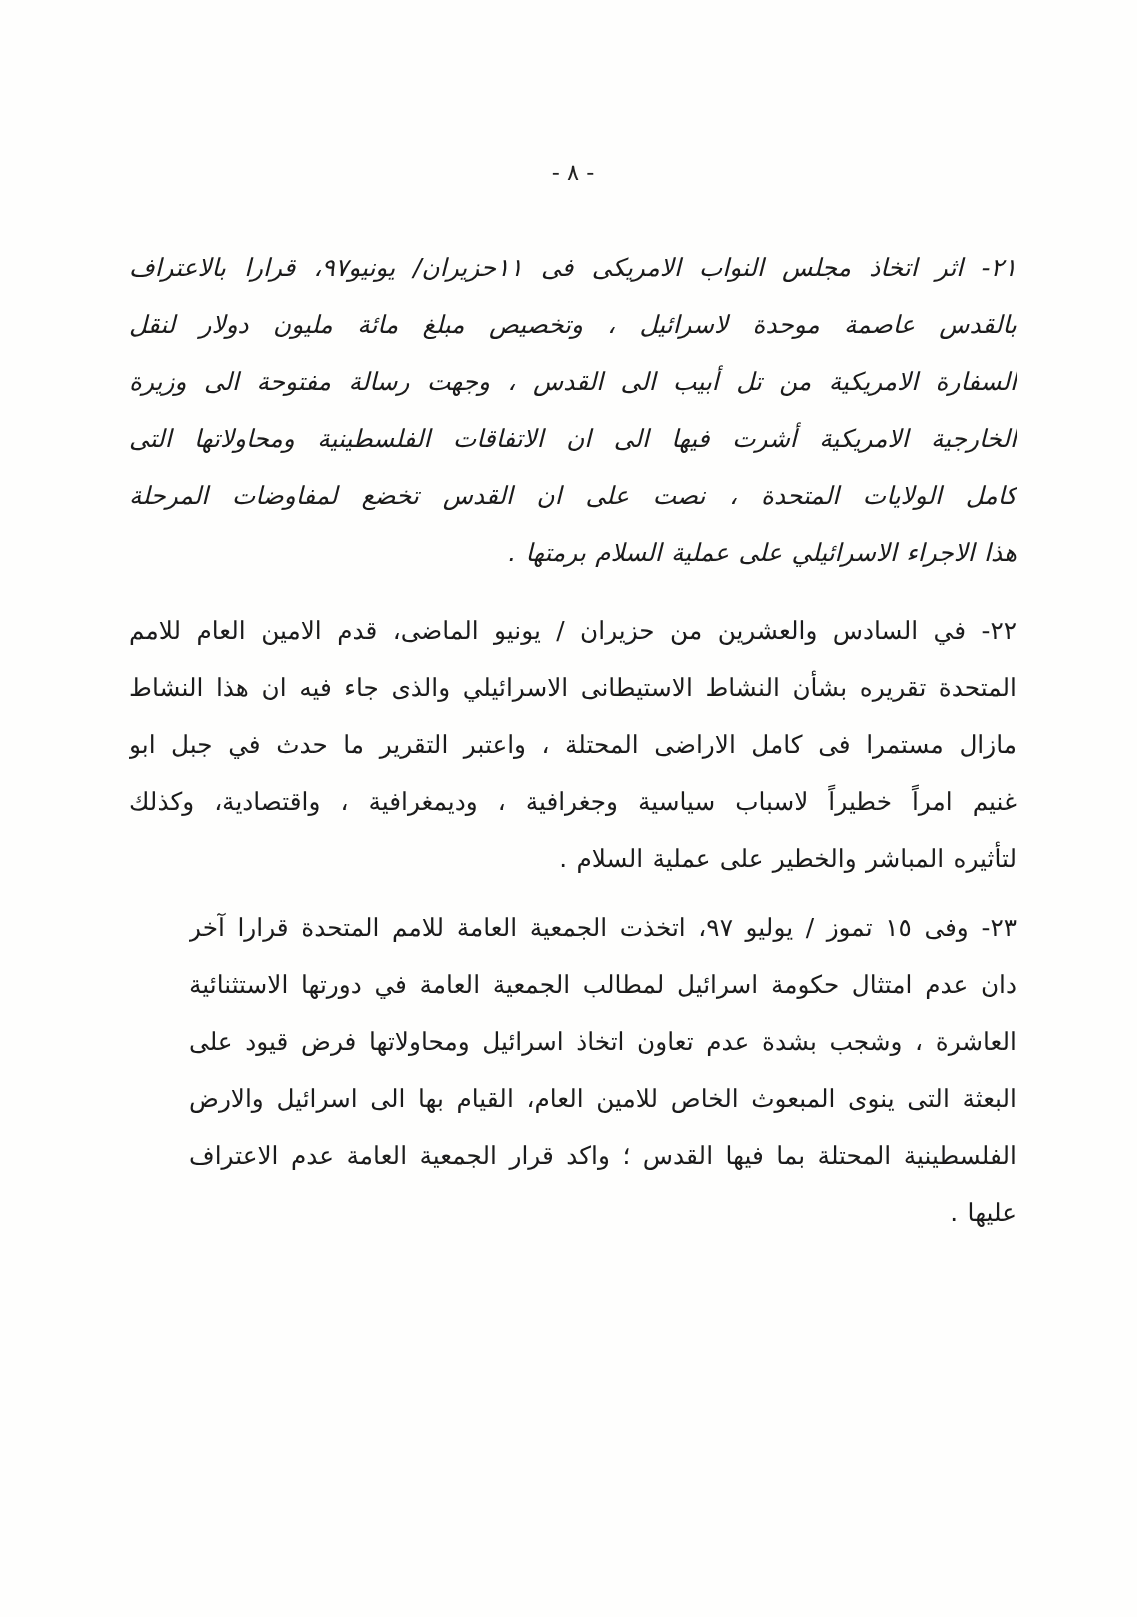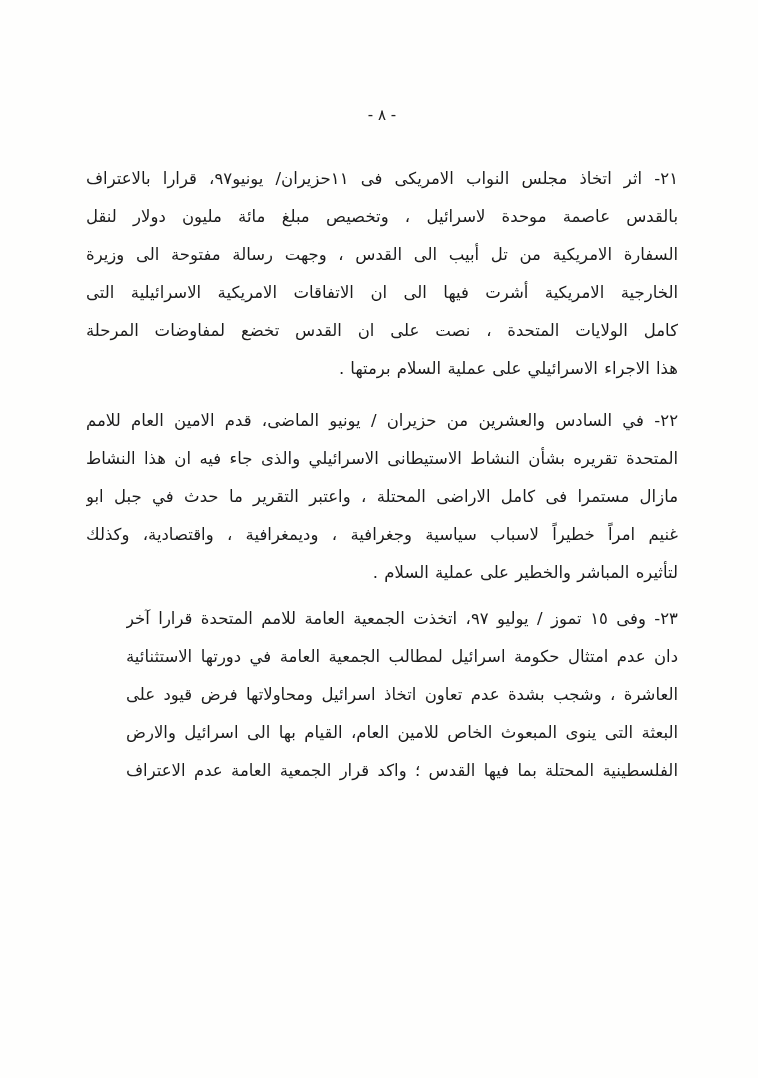--- a/index.html
+++ b/index.html
@@ -41,49 +41,50 @@
     text-align-last: justify;
     -moz-text-align-last: justify;
     word-spacing: 1px;
     white-space: normal;
     overflow: hidden;
   }
   .para .line--end {
     text-align-last: right;
     -moz-text-align-last: right;
   }
-  .para--first { margin-top: 34px; }
+  .para--first { margin-top: 34px; font-style: italic; }
   .para--mid   { margin-top: 14px; }
   .para--last  { margin-top: 8px; margin-left: 40px;  }
 </style>
 </head>
 <body>
 
 <div class="sheet">
 
   <div class="page-number">- ٨ -</div>
 
   <section class="para para--first">
     <div class="line">٢١- اثر اتخاذ مجلس النواب الامريكى فى ١١حزيران/ يونيو٩٧، قرارا بالاعتراف</div>
     <div class="line">بالقدس عاصمة موحدة لاسرائيل ، وتخصيص مبلغ مائة مليون دولار لنقل</div>
     <div class="line">السفارة الامريكية من تل أبيب الى القدس ، وجهت رسالة مفتوحة الى وزيرة</div>
-    <div class="line">الخارجية الامريكية أشرت فيها الى ان الاتفاقات الامريكية الاسرائيلية التى</div>
+    <div class="line">الخارجية الامريكية أشرت فيها الى ان الاتفاقات الفلسطينية ومحاولاتها التى</div>
     <div class="line">كامل الولايات المتحدة ، نصت على ان القدس تخضع لمفاوضات المرحلة</div>
     <div class="line line--end">هذا الاجراء الاسرائيلي على عملية السلام برمتها .</div>
   </section>
 
   <section class="para para--mid">
     <div class="line">٢٢- في السادس والعشرين من حزيران / يونيو الماضى، قدم الامين العام للامم</div>
     <div class="line">المتحدة تقريره بشأن النشاط الاستيطانى الاسرائيلي والذى جاء فيه ان هذا النشاط</div>
     <div class="line">مازال مستمرا فى كامل الاراضى المحتلة ، واعتبر التقرير ما حدث في جبل ابو</div>
     <div class="line">غنيم امراً خطيراً لاسباب سياسية وجغرافية ، وديمغرافية ، واقتصادية، وكذلك</div>
     <div class="line line--end">لتأثيره المباشر والخطير على عملية السلام .</div>
   </section>
 
   <section class="para para--last">
     <div class="line">٢٣- وفى ١٥ تموز / يوليو ٩٧،  اتخذت الجمعية العامة للامم المتحدة قرارا آخر</div>
     <div class="line">دان عدم امتثال حكومة اسرائيل لمطالب الجمعية  العامة في دورتها الاستثنائية</div>
     <div class="line">العاشرة ، وشجب بشدة عدم تعاون اتخاذ اسرائيل ومحاولاتها فرض قيود على</div>
     <div class="line">البعثة التى ينوى المبعوث الخاص للامين العام، القيام بها الى  اسرائيل والارض</div>
     <div class="line">الفلسطينية المحتلة بما فيها القدس ؛ واكد قرار الجمعية العامة عدم الاعتراف</div>
+    <div class="line line--end">عليها .</div>
   </section>
 
 </div>
 
 </body></html>

